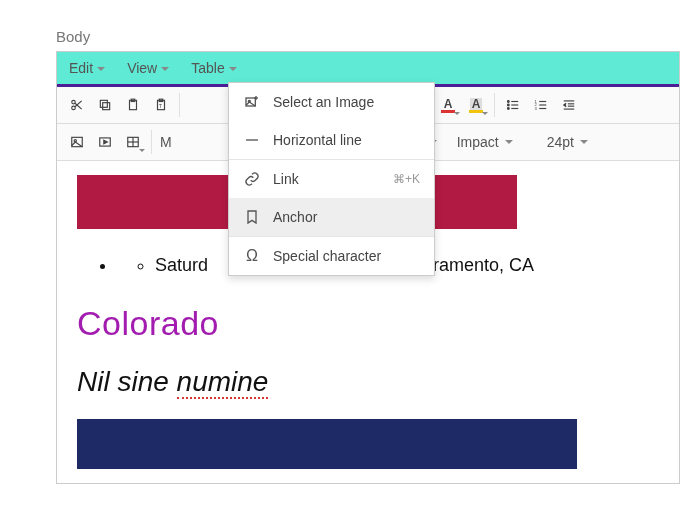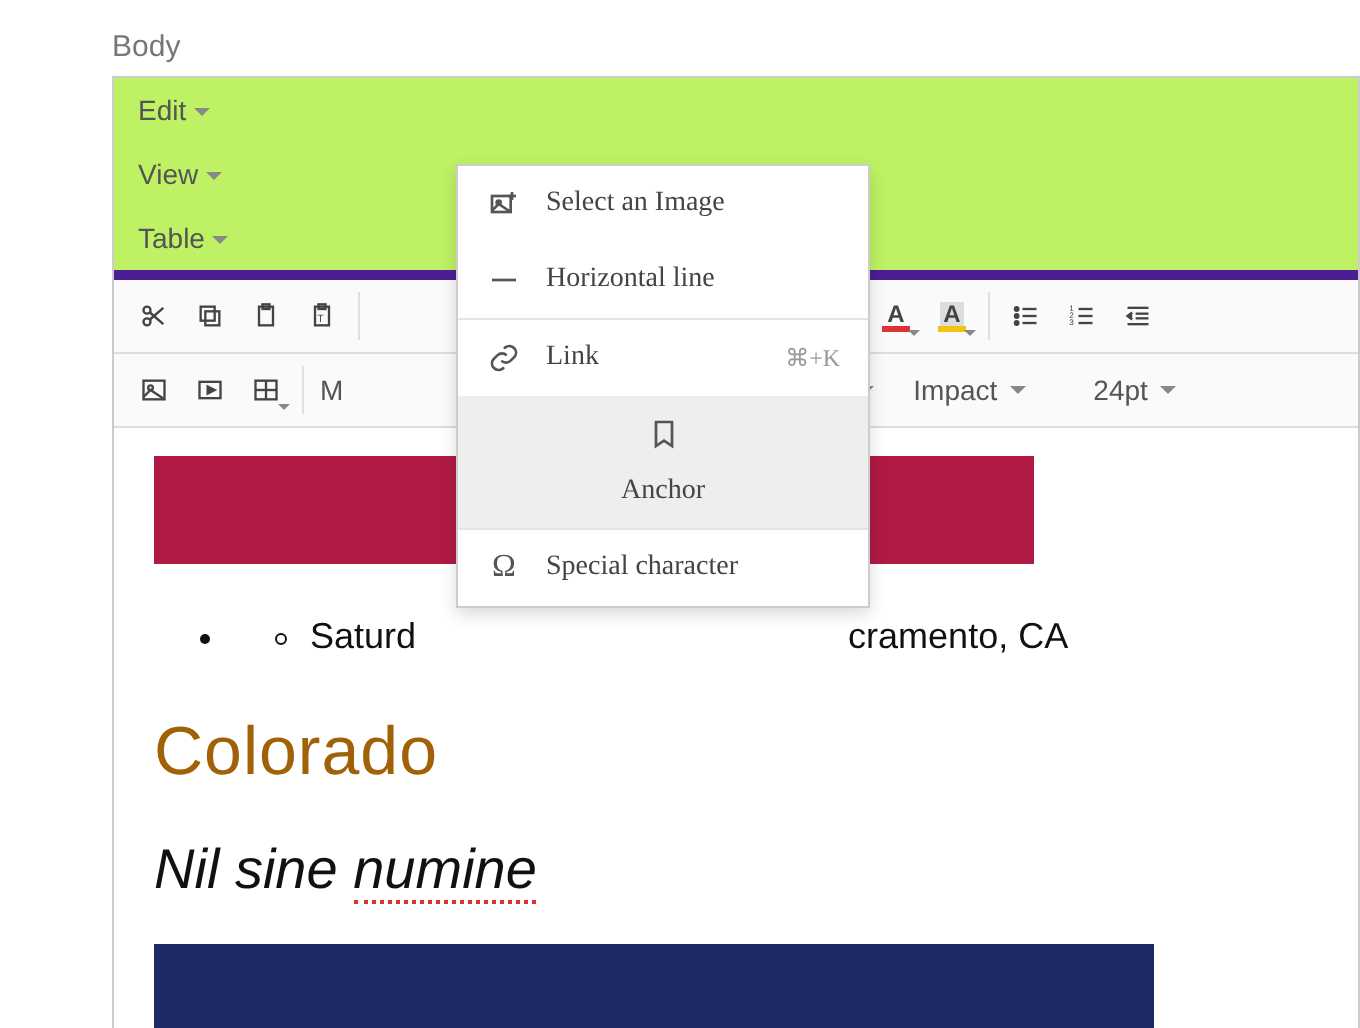--- a/index.html
+++ b/index.html
@@ -5,41 +5,40 @@
   * { box-sizing: border-box; }
   body {
     margin: 0;
     font-family: "Helvetica Neue", Arial, sans-serif;
     background: #fff;
     color: #333;
     font-size: 14px;
     -webkit-font-smoothing: antialiased;
   }
   .wrap {
-    padding: 15px 0 0 56px;
+    padding: 28px 0 0 56px;
     width: 680px;
     height: 514px;
     overflow: hidden;
     position: relative;
   }
   .field-label {
     color: #777;
     font-size: 15px;
     margin-bottom: 6px;
     margin-left:0;
   }
   .editor {
     border: 1px solid #ccc;
     background: #fff;
   }
   .menubar {
     display: flex;
-    border-bottom: 5px solid #4c1d95;
-    background:#bef264;
-    flex-direction:column;
+    border-bottom: 3px solid #4c1d95;
+    background:#5eead4;
   }
   .menubar .menu-item {
     padding: 8px 10px 8px 12px;
     font-size: 14px;
     color: #555;
     cursor: pointer;
     display:flex;
     align-items:center;
     gap:4px;
   }
@@ -87,51 +86,50 @@
   .toolbar .swatch-a .bar{width:14px;height:3px;}
   .dropdown {
     position:absolute;
     top:82px;
     left:228px;
     width:207px;
     background:#fff;
     border:1px solid #ccc;
     box-shadow:0 3px 8px rgba(0,0,0,0.15);
     z-index:10;
-    font-family:Liberation Serif, serif;
   }
   .dropdown .dd-item{
     display:flex;align-items:center;gap:12px;
     padding:10px 14px;
     font-size:14px;
     color:#444;
     cursor:pointer;
   }
-  .dropdown .dd-item.sel{background:#eee;flex-direction:column;}
+  .dropdown .dd-item.sel{background:#eee;}
   .dropdown .dd-sep{height:1px;background:#e5e5e5;margin:0;}
   .dropdown .shortcut{margin-left:auto;color:#999;font-size:12px;}
   .dd-icon{width:18px;height:18px;display:flex;align-items:center;justify-content:center;}
   .content {
     padding: 14px 20px;
     font-size: 18px;
     color:#111;
     line-height:1.6;
   }
   .flag-red{
     width:440px;height:54px;background:#b11a43;
     margin:0 0 22px 0;
   }
   ul.bullets{list-style:disc;padding-left:40px;margin:0 0 16px 0;font-size:18px;}
   ul.bullets ul{list-style:circle;padding-left:38px;margin-top:10px;}
   .heading-colorado{
     font-family: Impact, "Arial Black", sans-serif;
     font-size:34px;
     letter-spacing:0.5px;
     margin:16px 0 10px 0;
-    color:#a16207;
+    color:#a21caf;
   }
   .motto{
     font-style:italic;
     font-size:28px;
     margin:0 0 14px 0;
   }
   .motto .misspell{
     border-bottom:2px dotted #d33;
   }
   .flag-blue{

